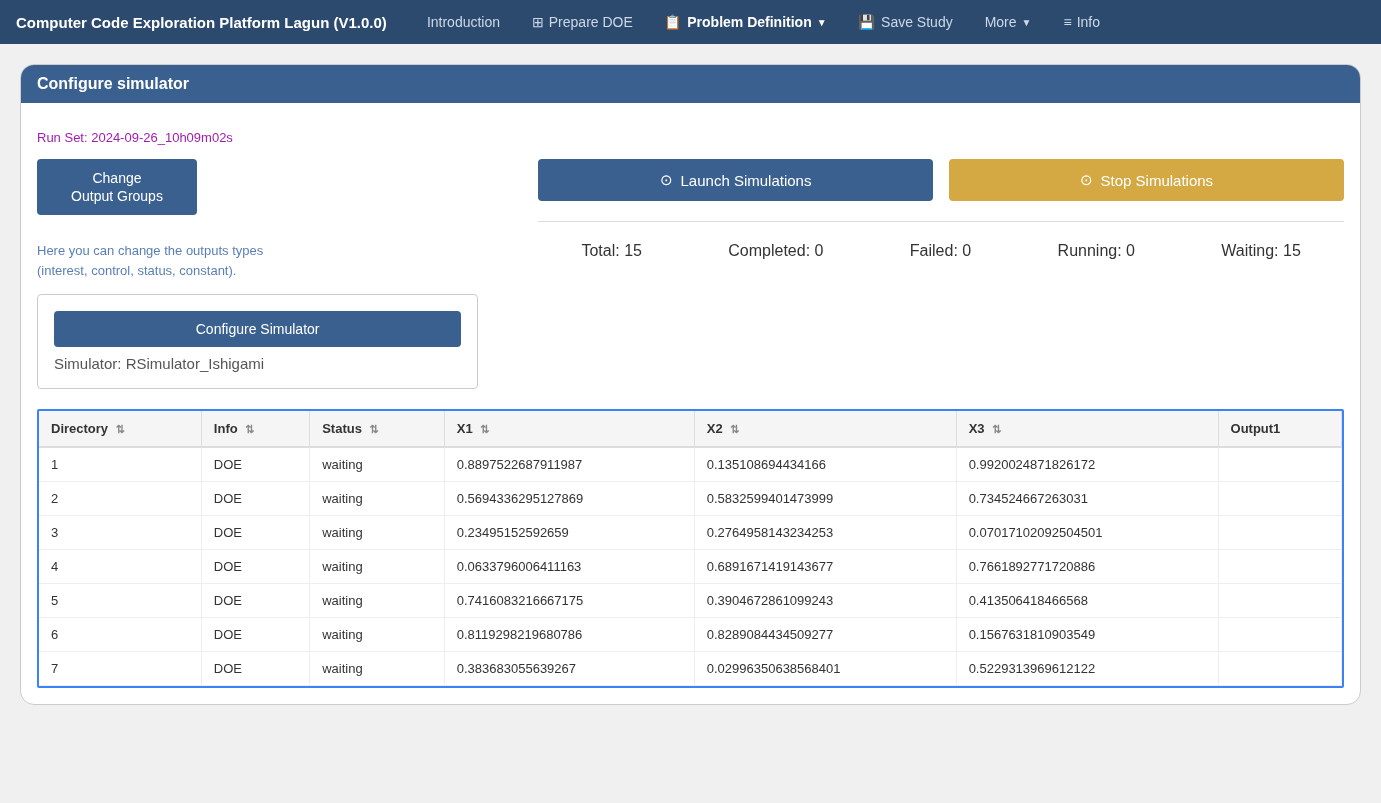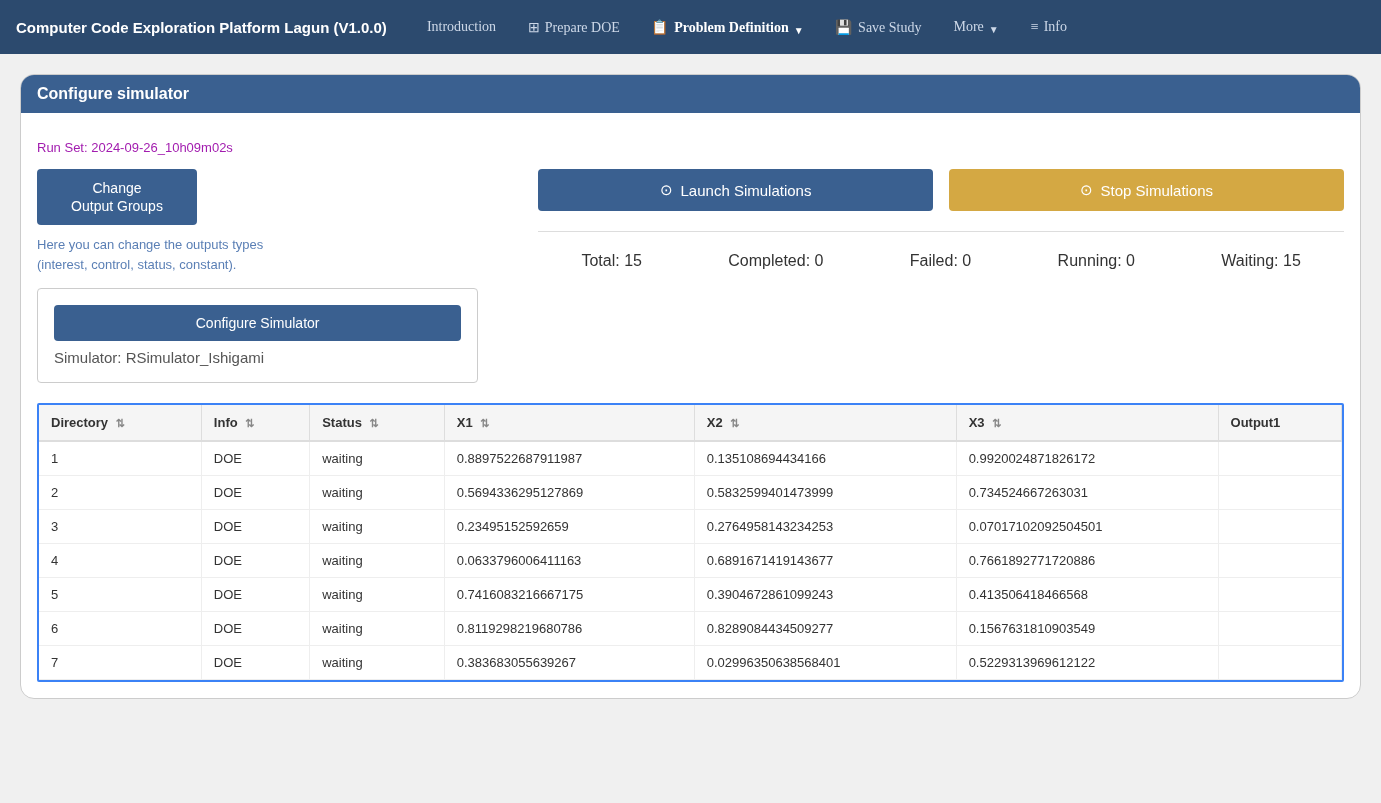--- a/index.html
+++ b/index.html
@@ -5,41 +5,40 @@
     * { box-sizing: border-box; margin: 0; padding: 0; }
     body { font-family: Arial, sans-serif; font-size: 14px; background: #f0f0f0; color: #333; }
 
     
     .navbar {
       background: #2c4a6e;
       color: white;
       display: flex;
       align-items: center;
       padding: 0 16px;
-      height: 54px;
+      height: 44px;
       gap: 8px;
     }
     .navbar-brand {
       font-size: 15px;
       font-weight: bold;
       color: white;
       margin-right: 20px;
       white-space: nowrap;
     }
     .nav-link {
       color: #cdd8e8;
       padding: 6px 12px;
       cursor: pointer;
       font-size: 14px;
       text-decoration: none;
       display: flex;
-      align-items: flex-end;
+      align-items: center;
       gap: 5px;
       border-radius: 3px;
-      font-family: Liberation Serif, serif;
     }
     .nav-link.active { color: white; font-weight: bold; }
     .dropdown-arrow { font-size: 10px; }
 
     
     .main-content {
       padding: 20px;
       max-width: 1381px;
     }
 
@@ -77,21 +76,21 @@
     .btn-change-output {
       background: #3a6090;
       color: white;
       border: none;
       padding: 10px 20px;
       border-radius: 4px;
       cursor: pointer;
       font-size: 14px;
       width: 160px;
       line-height: 1.3;
-      margin-bottom: 10px;
+      margin-bottom: 26px;
     }
 
     .output-hint {
       color: #5a7fb5;
       font-size: 13px;
       margin-bottom: 14px;
       line-height: 1.5;
     }
 
     .configure-box {

